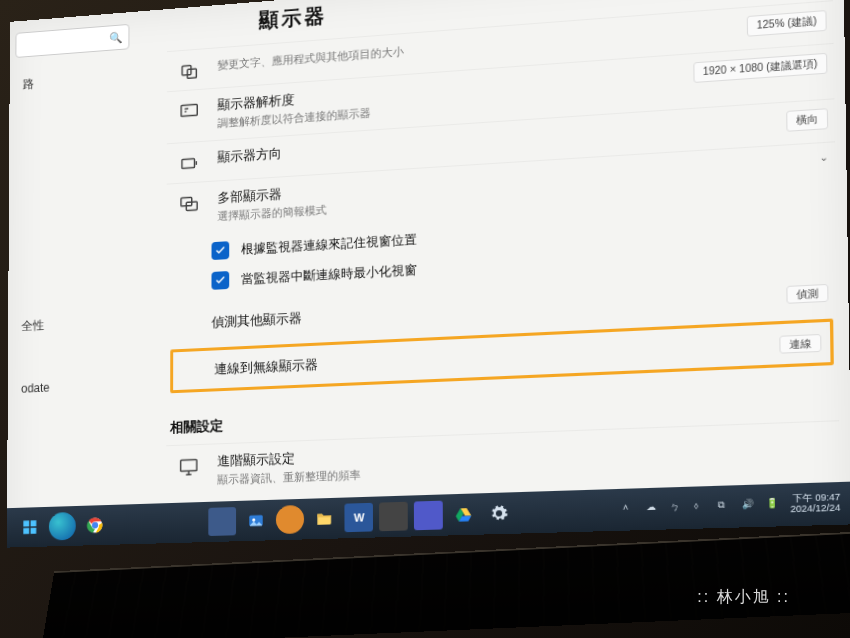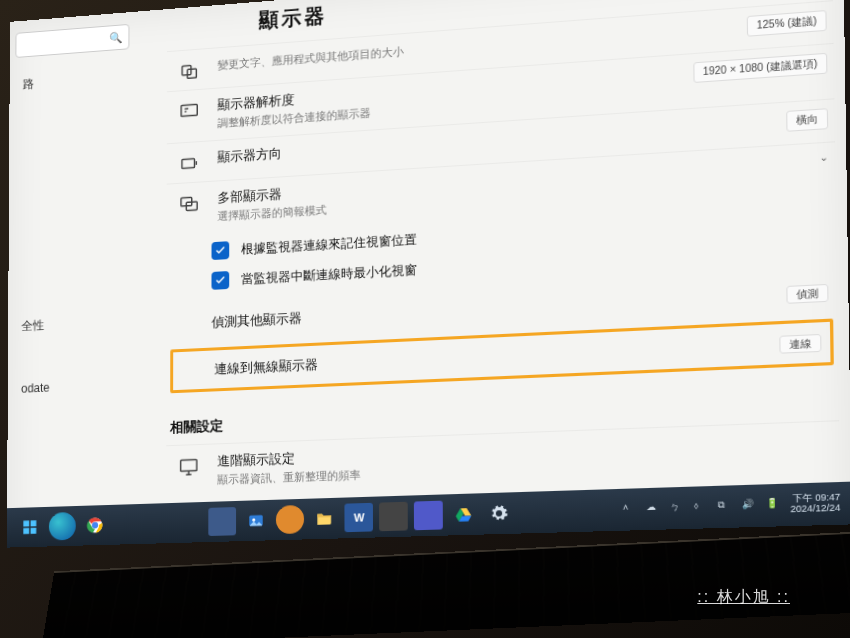--- a/index.html
+++ b/index.html
@@ -124,21 +124,20 @@
     background-blend-mode: overlay;
     transform: perspective(1200px) rotateX(28deg) rotateY(-6deg);
     transform-origin: top center;
     border-top: 2px solid #3a342c;
   }
 
   .watermark {
     position: absolute; right: 60px; bottom: 30px;
     color: rgba(255,255,255,0.85); font-size: 16px; letter-spacing: 2px;
     font-family: "Microsoft JhengHei", sans-serif;
-    text-decoration: underline;
   }
 
   .svg-stroke { fill: none; stroke: currentColor; stroke-width: 1.6; }
 </style>
 </head>
 <body>
 
 <div class="photo-bg"></div>
 
 <div class="screen">

